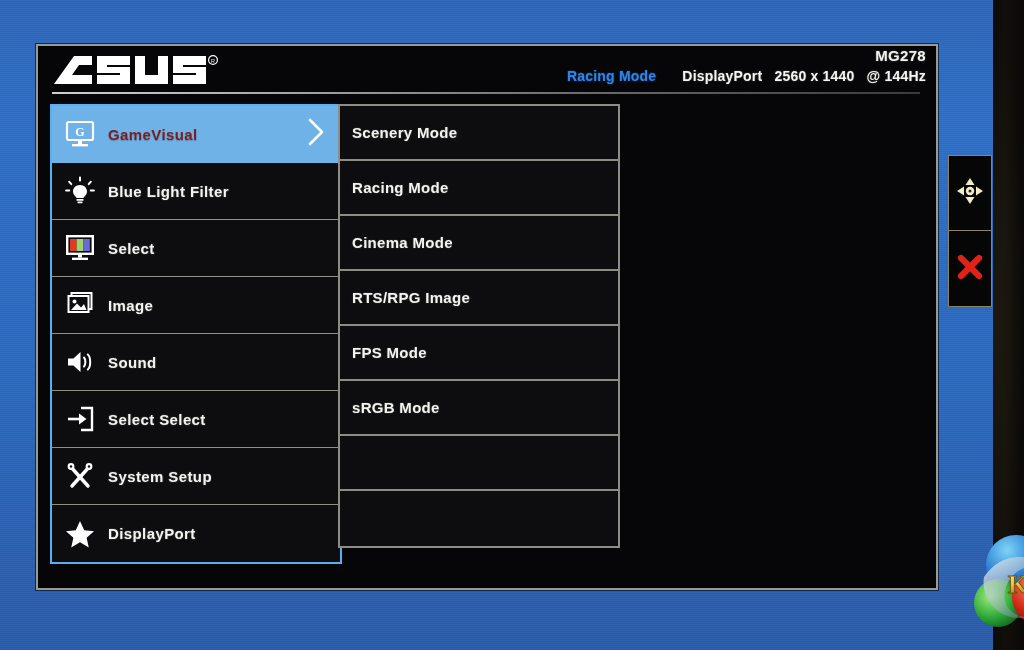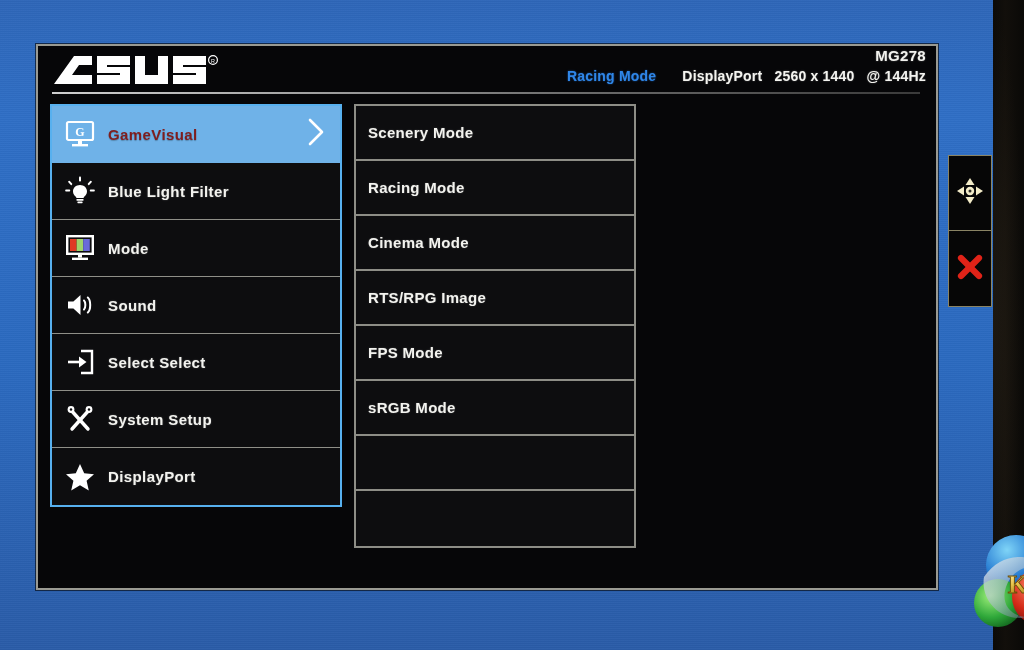--- a/index.html
+++ b/index.html
@@ -172,21 +172,21 @@
   .chevron {
     position: absolute;
     right: 14px;
     top: 50%;
     transform: translateY(-50%);
   }
 
   
   #submenu {
     position: absolute;
-    left: 316px;
+    left: 300px;
     top: 2px;
     width: 282px;
     border: 2px solid #8d8d86;
     box-sizing: border-box;
     background: #0369a1;
   }
   .sub-item {
     height: 55px;
     display: flex;
     align-items: center;
@@ -317,23 +317,34 @@
           <span class="menu-icon">
             <svg width="30" height="28" viewBox="0 0 30 28">
               <rect x="2.2" y="2.2" width="25.6" height="17.6" fill="none" stroke="#fff" stroke-width="2.4"></rect>
               <rect x="5" y="5" width="6.6" height="12" fill="#e03a24"></rect>
               <rect x="11.6" y="5" width="6.6" height="12" fill="#9fd36a"></rect>
               <rect x="18.2" y="5" width="6.6" height="12" fill="#6a6ad8"></rect>
               <rect x="13" y="20" width="4" height="3.6" fill="#fff"></rect>
               <rect x="7" y="23.6" width="16" height="2.4" fill="#fff"></rect>
             </svg>
           </span>
-          <span class="menu-label">Mode</span>
-        </div>
-
+          <span class="menu-label">Select</span>
+        </div>
+
+        <div class="menu-item">
+          <span class="menu-icon">
+            <svg width="30" height="28" viewBox="0 0 30 28">
+              <rect x="6.5" y="2" width="20" height="16" fill="none" stroke="#fff" stroke-width="2"></rect>
+              <rect x="3.5" y="5" width="20" height="16" fill="#0d0d0f" stroke="#fff" stroke-width="2"></rect>
+              <circle cx="9.5" cy="10.5" r="2" fill="#fff"></circle>
+              <polygon points="6,19 12,12.5 16,16.5 19,13 21.5,19" fill="#fff"></polygon>
+            </svg>
+          </span>
+          <span class="menu-label">Image</span>
+        </div>
 
         <div class="menu-item">
           <span class="menu-icon">
             <svg width="30" height="28" viewBox="0 0 30 28">
               <path d="M3 10.5h5.4L15.5 4v20l-7.1-6.5H3z" fill="#fff"></path>
               <path d="M19 9.5c1.8 1.6 1.8 7.4 0 9" fill="none" stroke="#fff" stroke-width="2" stroke-linecap="round"></path>
               <path d="M22.8 6.5c3.2 2.8 3.2 12.2 0 15" fill="none" stroke="#fff" stroke-width="2" stroke-linecap="round"></path>
             </svg>
           </span>
           <span class="menu-label">Sound</span>

